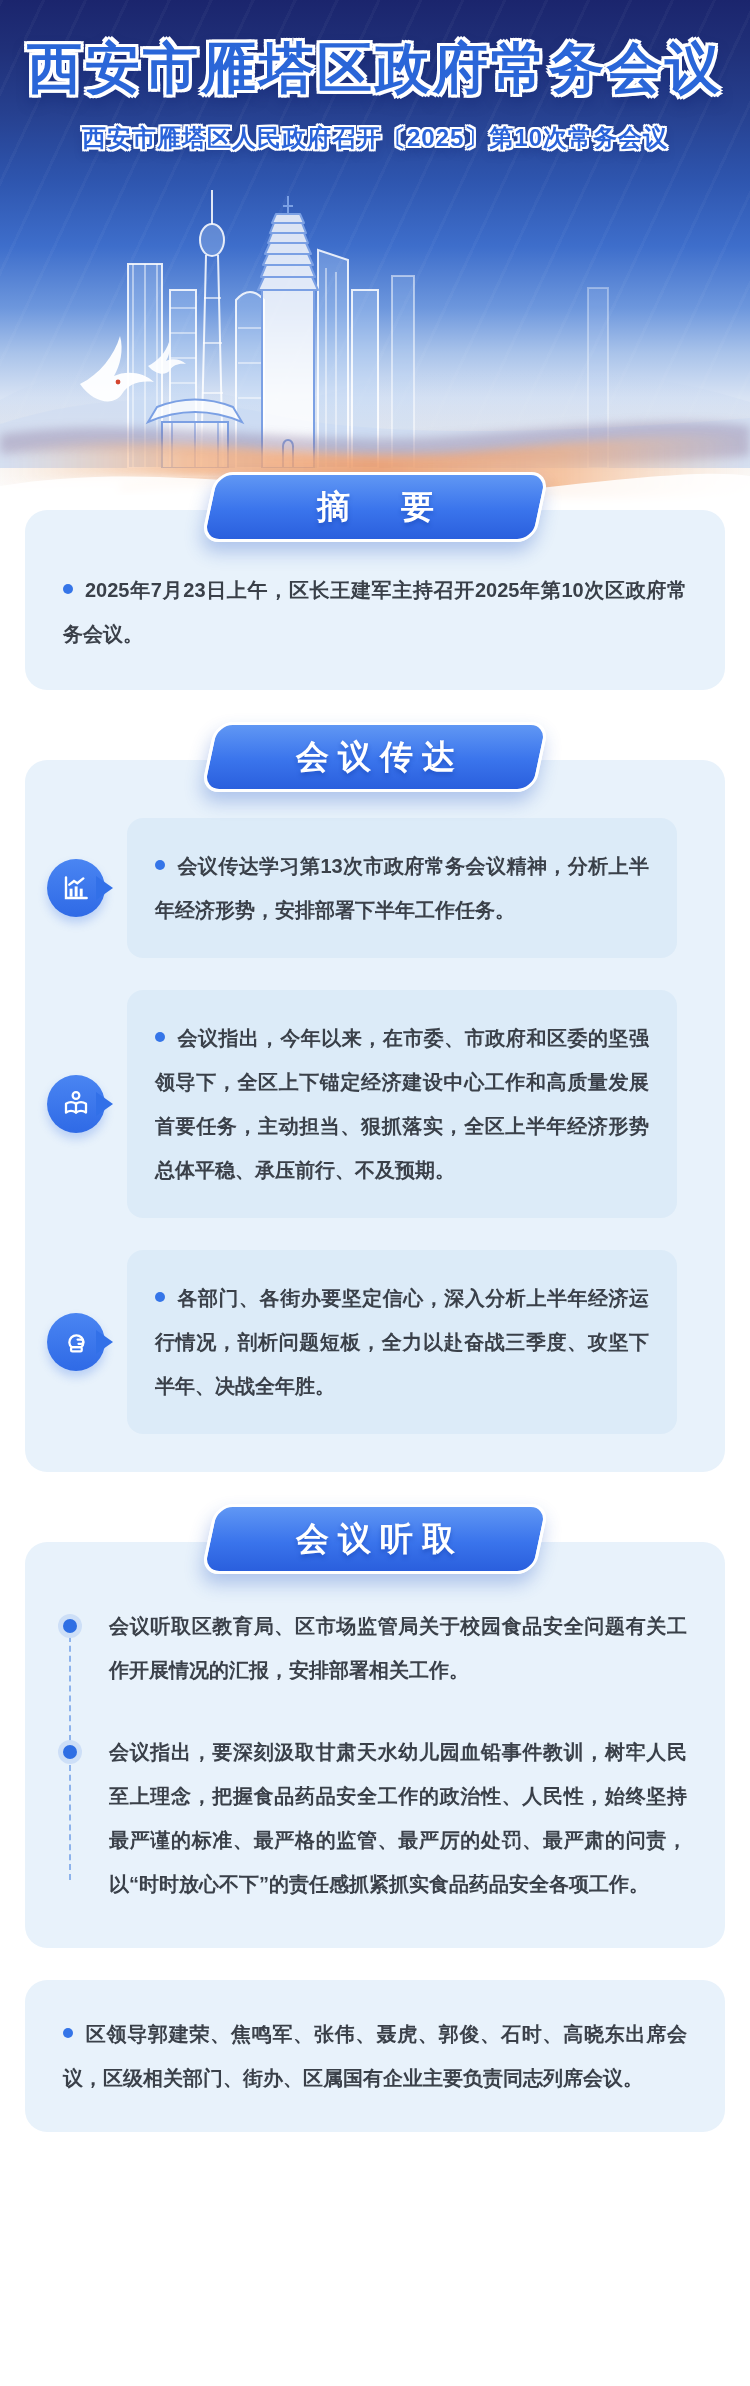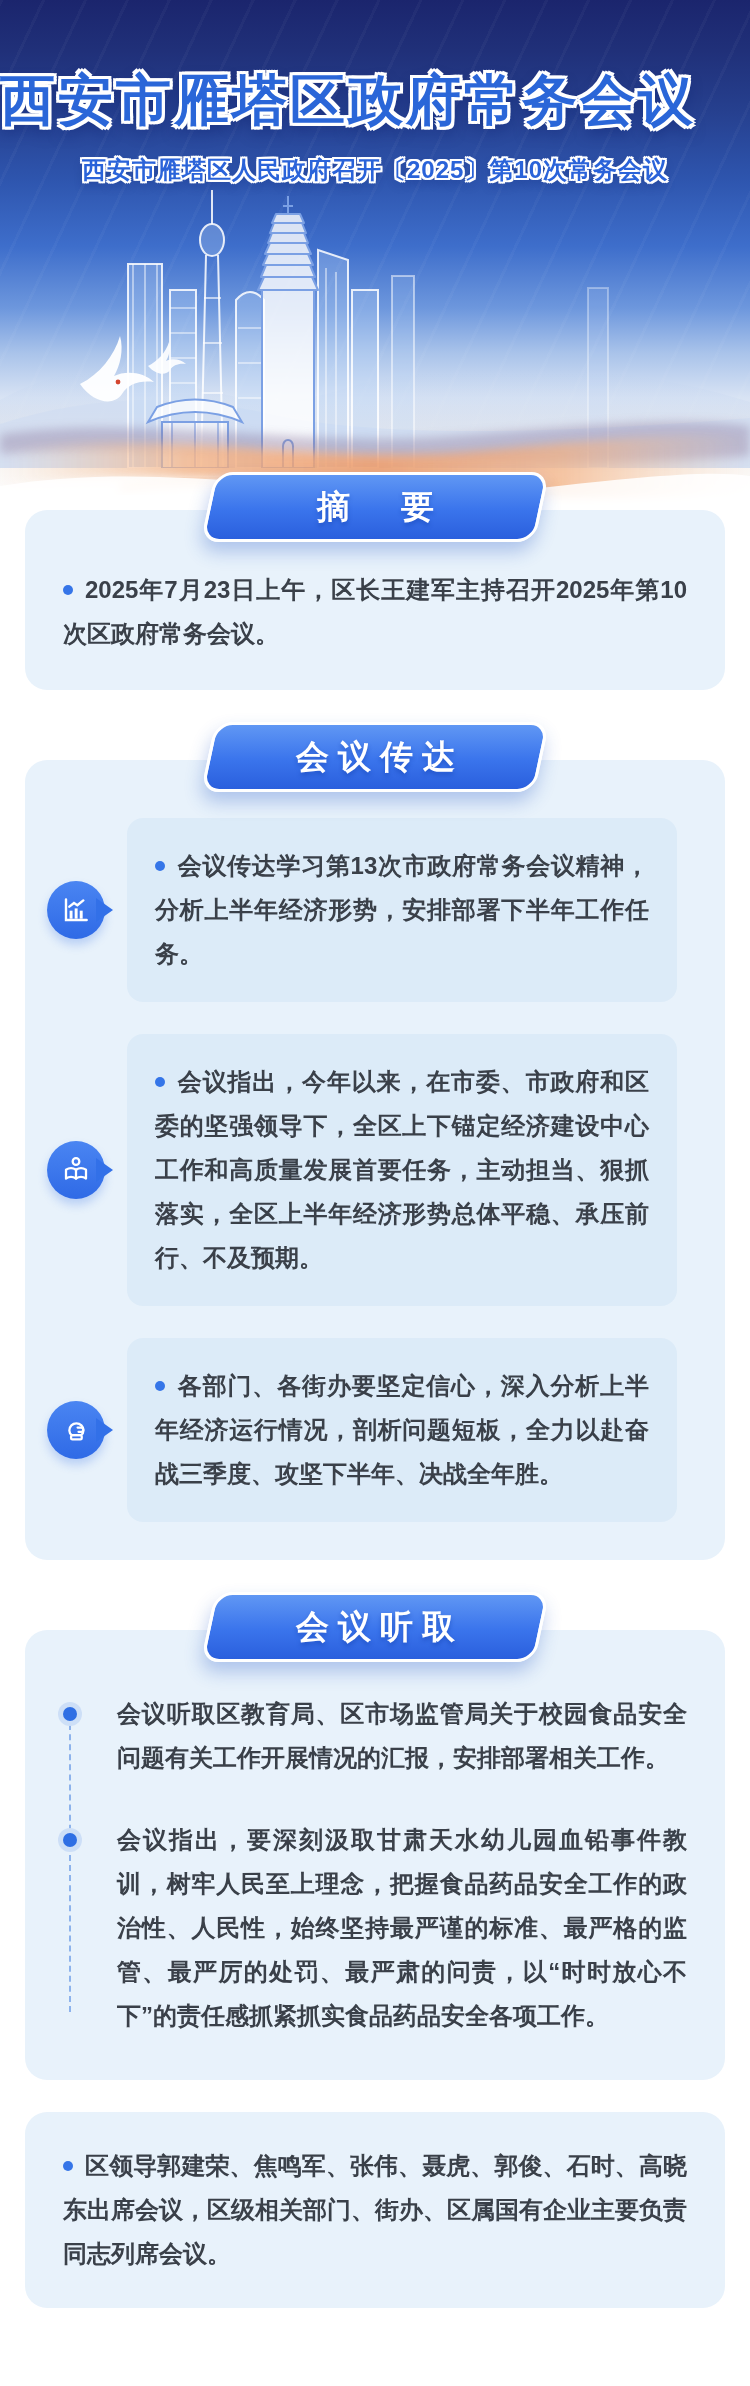--- a/index.html
+++ b/index.html
@@ -21,22 +21,22 @@
       #f6f2ee 80%, #ffffff 90%);
     overflow:hidden;
   }
   .hero::before{
     content:"";position:absolute;inset:0;
     background:repeating-linear-gradient(115deg,rgba(255,255,255,.07) 0 3px,transparent 3px 38px);
     opacity:.45;pointer-events:none;
   }
   .hero-title{
     position:relative;z-index:3;
-    margin:0;padding-top:64px;
-    text-align:left;
+    margin:0;padding-top:32px;
+    text-align:center;
     font-size:55px;font-weight:800;letter-spacing:3px;
     color:#2a66d8;
     text-shadow:
       -3px -3px 0 #fff, 3px -3px 0 #fff, -3px 3px 0 #fff, 3px 3px 0 #fff,
       0 -3px 0 #fff, 0 3px 0 #fff, -3px 0 0 #fff, 3px 0 0 #fff,
       0 7px 14px rgba(10,30,110,.55);
   }
   .hero-subtitle{
     position:relative;z-index:3;
     margin:16px auto 0;
@@ -75,21 +75,21 @@
     white-space:nowrap;
   }
   .sec-box{
     background:#e8f2fb;border-radius:22px;
     margin-top:-32px;
     padding:58px 38px 34px;
   }
   .sec-box.plain{margin-top:0;padding:32px 38px;}
   .txt{
     margin:0;
-    font-size:24px;line-height:44px;font-weight:700;
+    font-size:20px;line-height:44px;font-weight:700;
     color:#3a4049;text-align:justify;
   }
   .dot{
     display:inline-block;width:10px;height:10px;border-radius:50%;
     background:#3575e8;margin-right:12px;vertical-align:3px;
   }
 
   
   .sub{
     position:relative;
@@ -112,21 +112,21 @@
     border-left:17px solid #3270e8;
   }
   .pin svg{width:32px;height:32px;position:relative;z-index:1;}
 
   
   .tq-list{position:relative;padding:4px 0 0;}
   .tq-list::before{
     content:"";position:absolute;left:6px;top:26px;bottom:26px;
     border-left:2px dashed #8db3ec;
   }
-  .tq-item{display:flex;gap:40px;margin-bottom:38px;position:relative;}
+  .tq-item{display:flex;gap:32px;margin-bottom:38px;position:relative;}
   .tq-item:last-child{margin-bottom:8px;}
   .tq-marker{
     flex:0 0 14px;width:14px;height:14px;border-radius:50%;
     background:#2f6fe4;box-shadow:0 0 0 5px #cddff7;
     margin-top:15px;position:relative;z-index:1;
   }
 </style>
 </head>
 <body>
 

